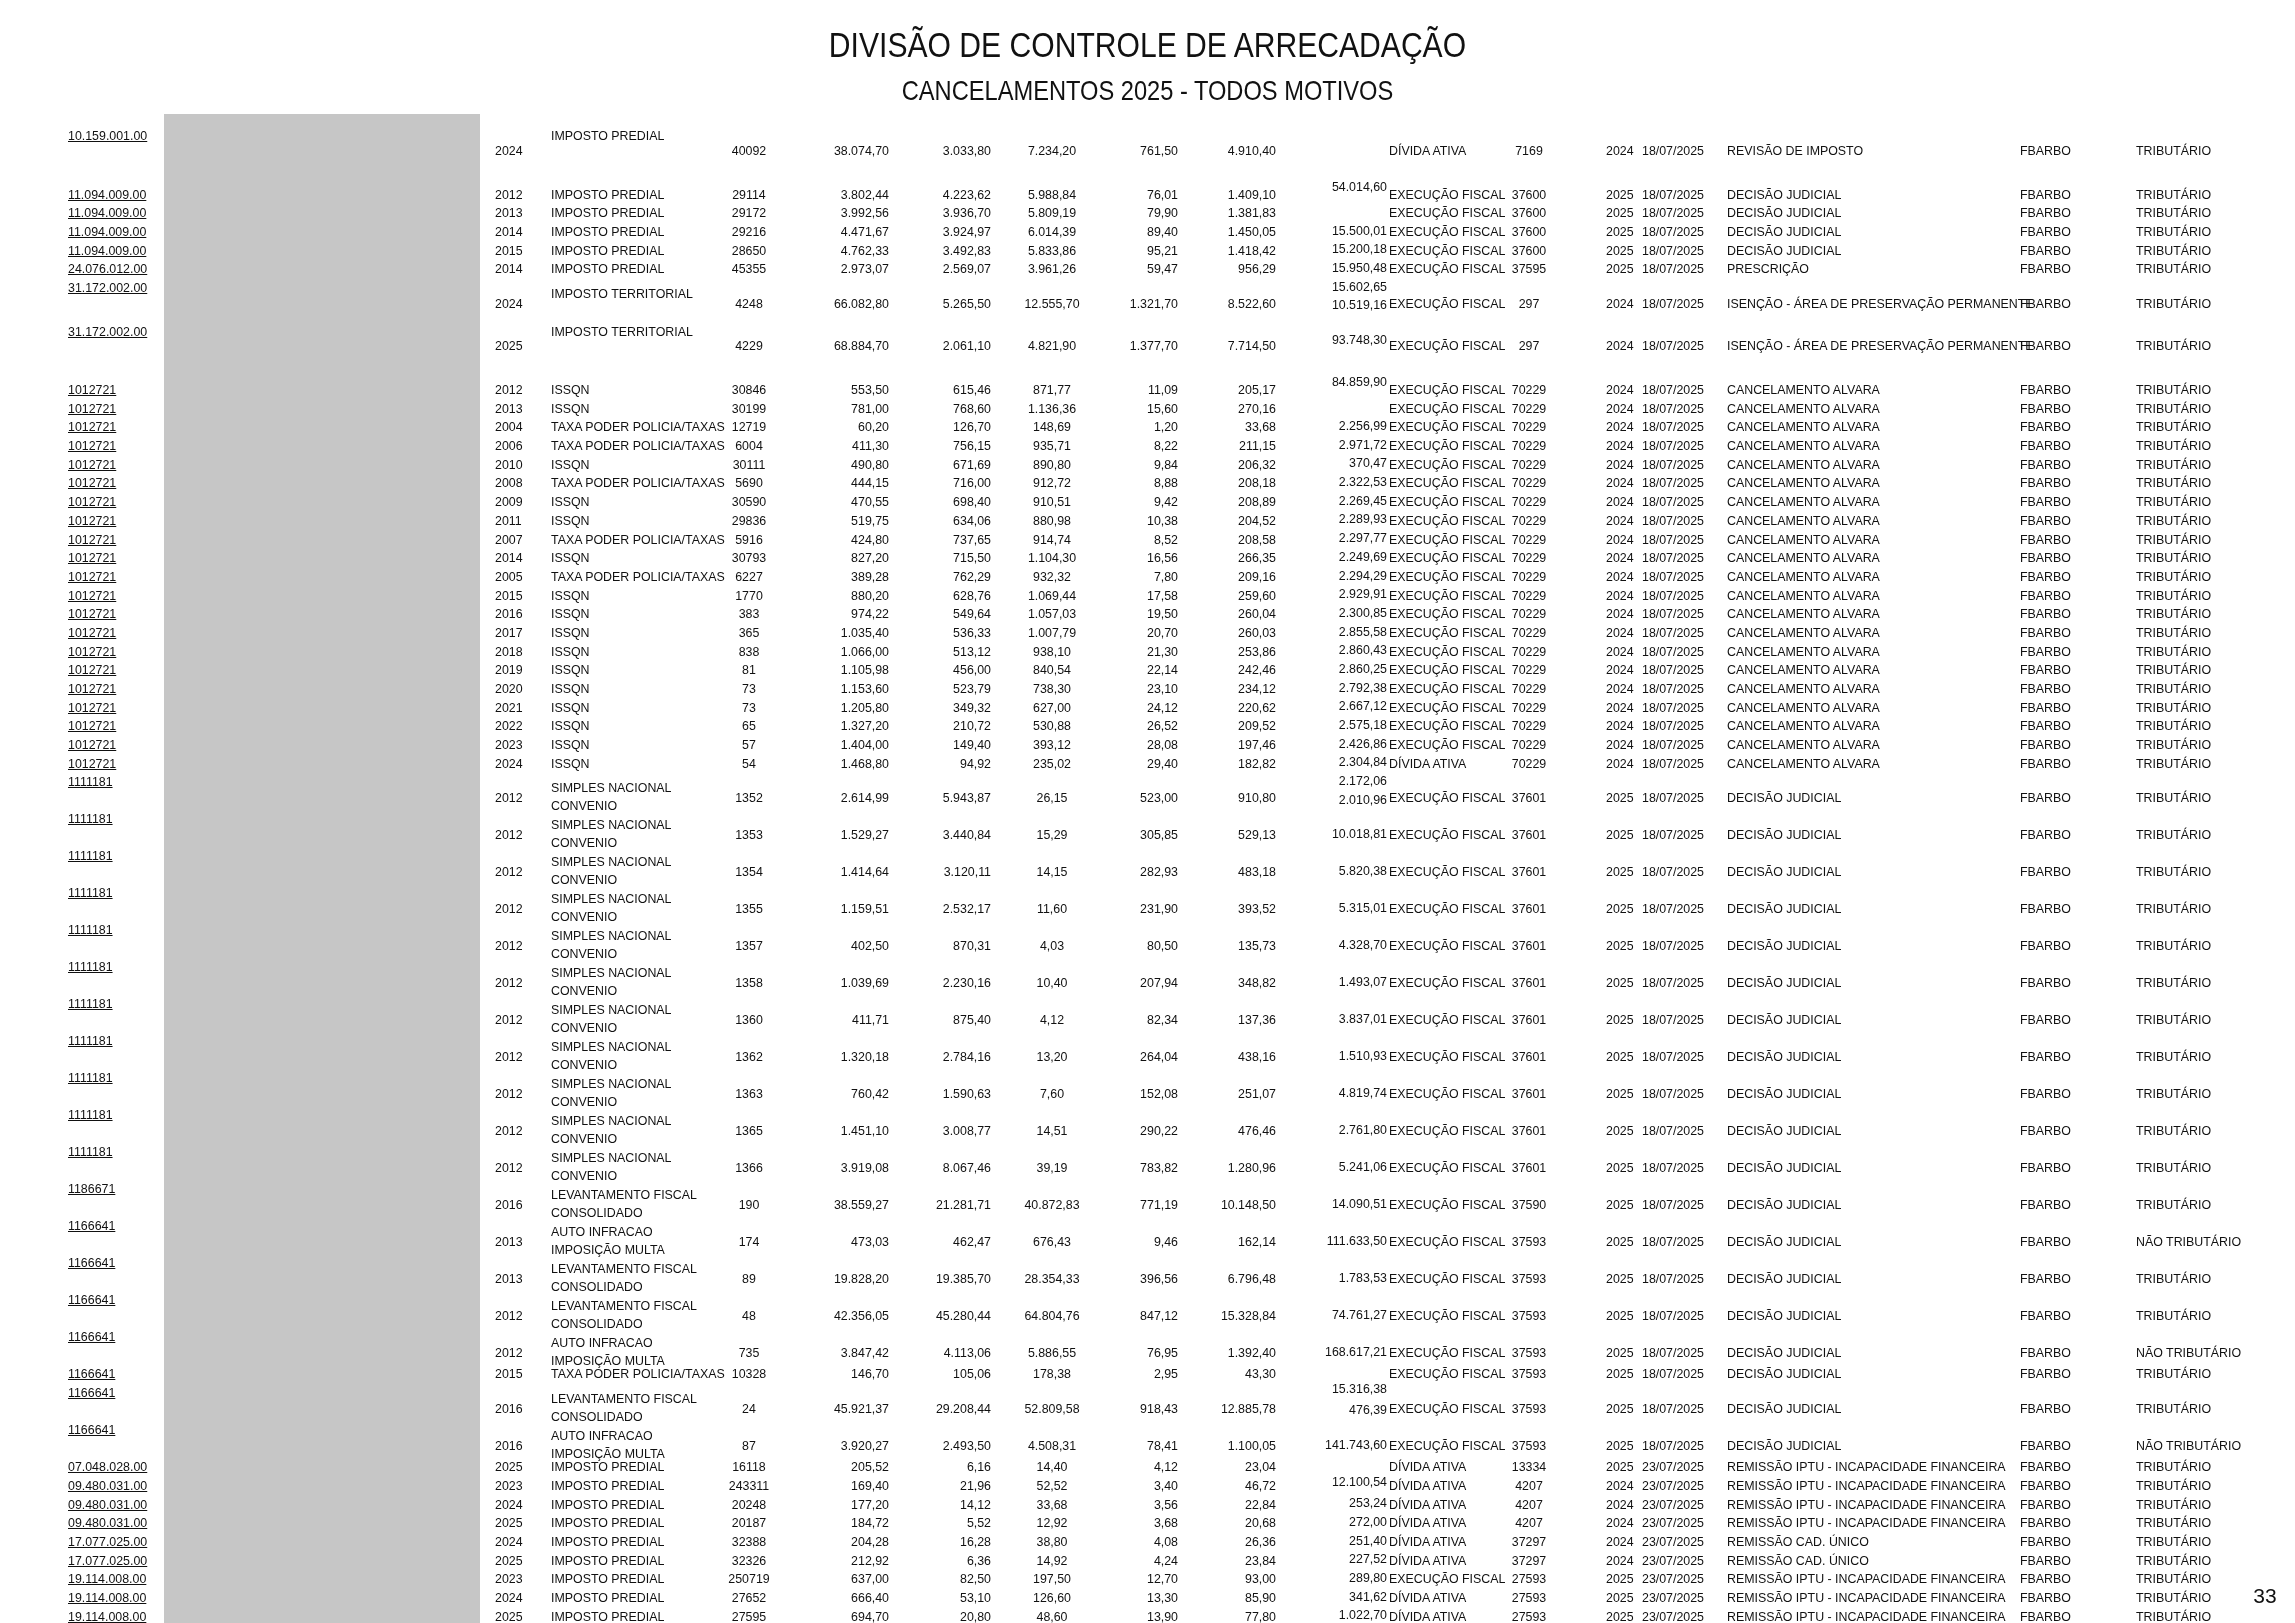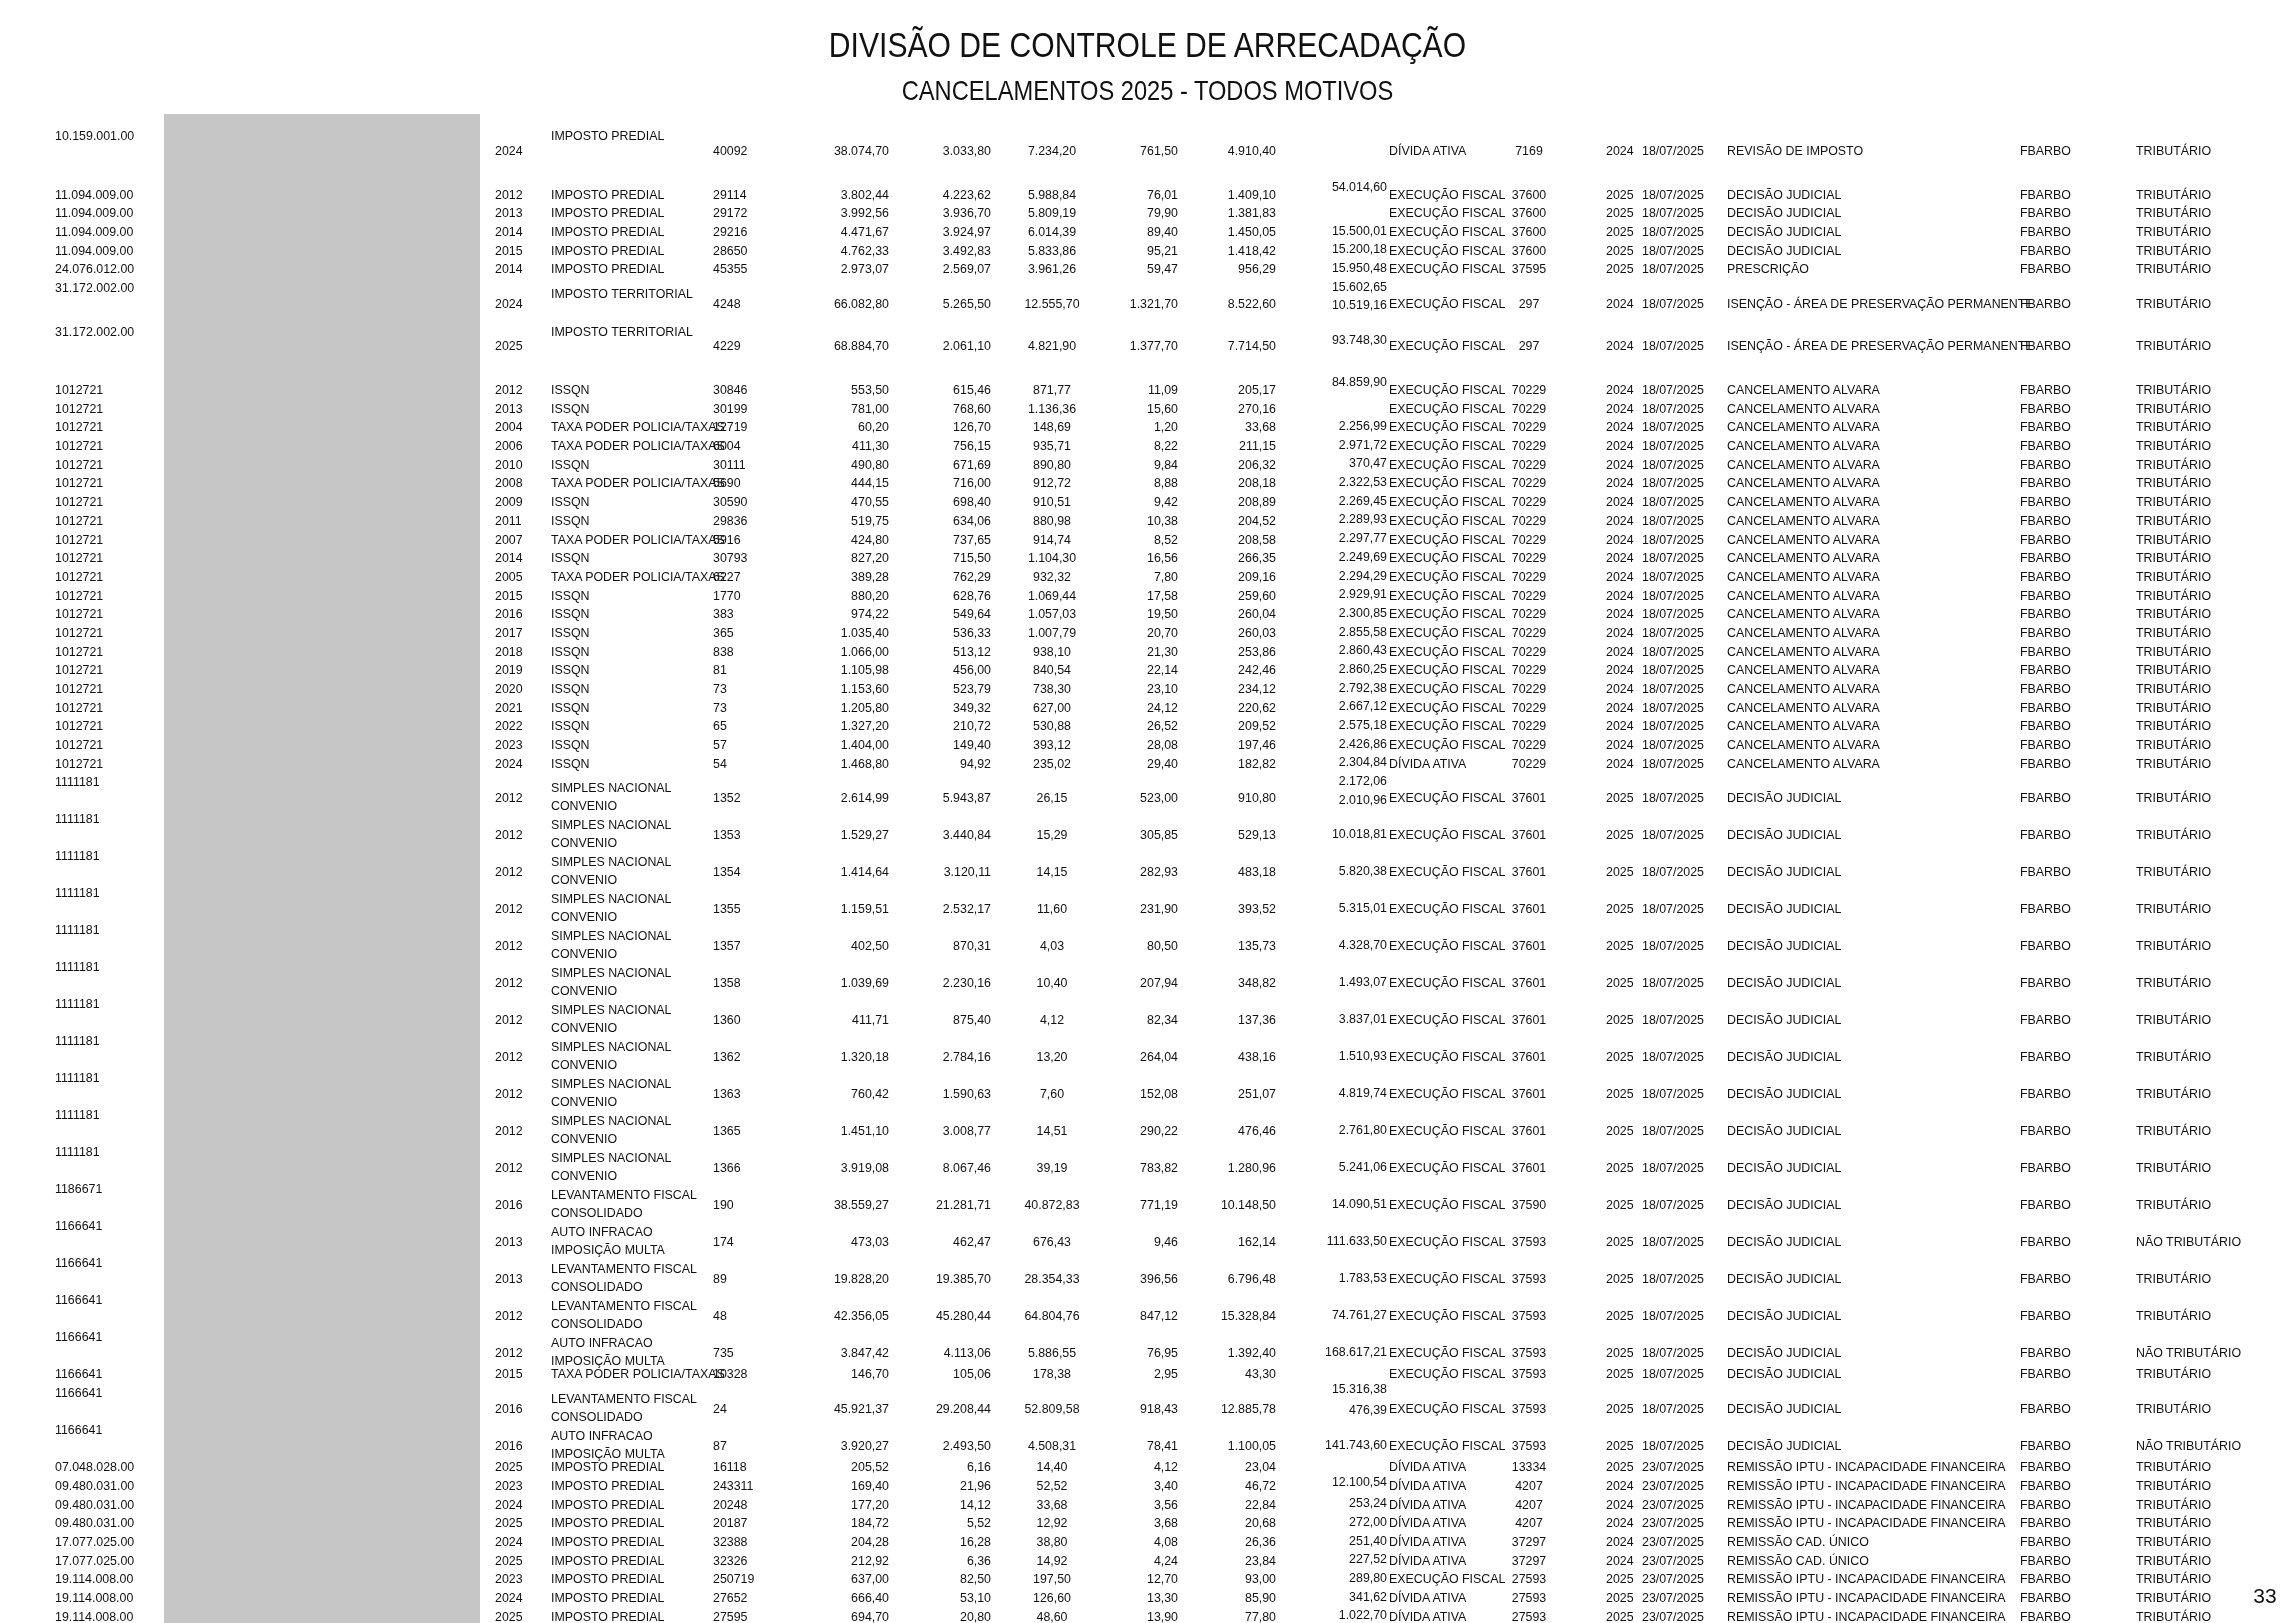--- a/index.html
+++ b/index.html
@@ -24,27 +24,27 @@
   .row.single { height: 18.7px; }
   .row.double { height: 37px; }
   .row.tall { height: 65px; }
   .row > span {
     position: absolute; white-space: nowrap;
     transform-origin: left center;
   }
   .row.single > span { top: 2.6px; }
   .row.double > span { top: 18.3px; }
   .row.tall > span { top: 24px; }
-  .row > span.id { left: 55px; top: 2.6px; }
+  .row > span.id { left: 68px; top: 2.6px; text-decoration: underline; }
   .row.double > span.tributo { top: 5.2px; white-space: normal; width: 150px; line-height: 18.3px; }
   .row.tall > span.tributo { top: 9.2px; }
   .row.tall > span.id { top: 9.2px; }
   .c-ano { left: 495px; }
   .c-tributo { left: 551px; }
-  .c-lanc { left: 713px; width: 72px; text-align: left; }
+  .c-lanc { left: 713px; width: 72px; text-align: center; }
   .c-principal { left: 805px; width: 84px; text-align: right; }
   .c-juros { left: 909px; width: 82px; text-align: right; }
   .c-multa { left: 1011px; width: 82px; text-align: center; }
   .c-correcao { left: 1106px; width: 72px; text-align: right; }
   .c-honor { left: 1197px; width: 79px; text-align: right; }
   .c-total { left: 1282px; width: 105px; text-align: right; margin-top: 36px; }
   .c-situacao { left: 1389px; }
   .c-processo { left: 1498px; width: 62px; text-align: center; }
   .c-exerc { left: 1606px; }
   .c-data { left: 1642px; }

